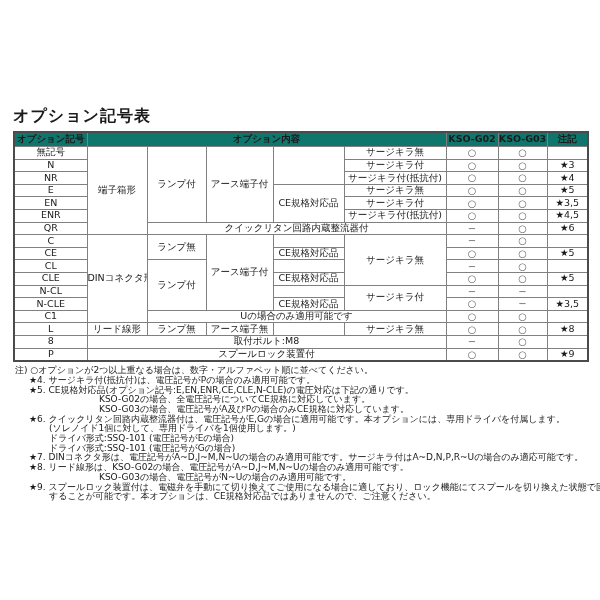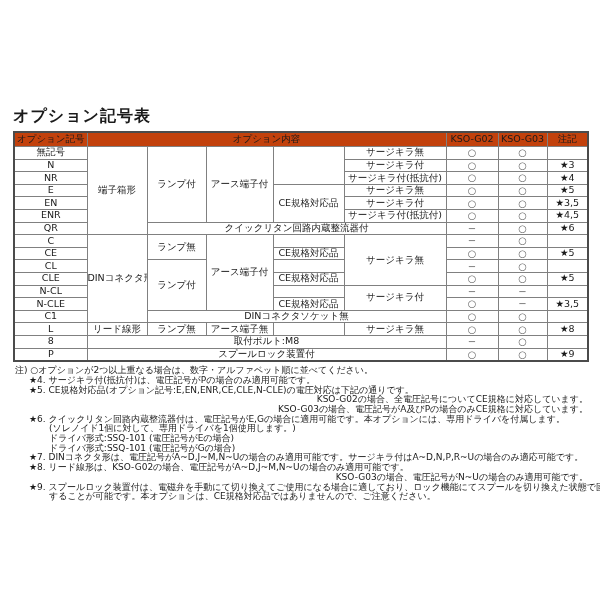--- a/index.html
+++ b/index.html
@@ -11,31 +11,31 @@
   .doc{padding:106px 12px 0 13px;}
   .title{font-size:16px;font-weight:bold;margin:0 0 4px 0;letter-spacing:1px;}
   table.opt{
     border-collapse:collapse;table-layout:fixed;width:574px;
     font-size:9.5px;border:2px solid #4b4b4b;
   }
   table.opt th, table.opt td{
     border:1px solid #808080;text-align:center;vertical-align:middle;
     padding:0;height:11.6px;line-height:1.12;overflow:hidden;white-space:nowrap;
   }
-  table.opt th{background:#c2410c;font-weight:normal;height:13px;}
+  table.opt th{background:#0f766e;font-weight:bold;height:13px;}
   td.left{text-align:left;padding-left:6px;margin-top:16px;}
   td.note-col{text-align:right;padding-right:3px;}
   td.mark{color:#6a6a6a;font-size:10px;}
   td.pre{white-space:pre-line;line-height:1.2;}
   .notes{margin-top:4px;font-size:9px;line-height:9.7px;}
   .notes div{white-space:nowrap;}
   .ind-a{padding-left:2px;}
   .ind-b{padding-left:16px;}
   .ind-c{padding-left:36px;}
-  .ind-d{padding-left:86px;text-align:right;}
+  .ind-d{padding-left:86px;}
 </style>
 </head>
 <body>
 
 <div class="doc">
 
   <div class="title">オプション記号表</div>
 
   <table class="opt">
     <colgroup>
@@ -157,21 +157,21 @@
     </tr>
     <tr>
       <td>N-CLE</td>
       <td>CE規格対応品</td>
       <td class="mark">○</td>
       <td class="mark">−</td>
       <td class="note-col">★3,5</td>
     </tr>
     <tr>
       <td>C1</td>
-      <td colspan="4">DINコネクタソケット無</td>
+      <td colspan="4">Uの場合のみ適用可能です</td>
       <td class="mark">○</td>
       <td class="mark">○</td>
       <td class="note-col"></td>
     </tr>
     <tr>
       <td>L</td>
       <td>リード線形</td>
       <td>ランプ無</td>
       <td>アース端子無</td>
       <td></td>

